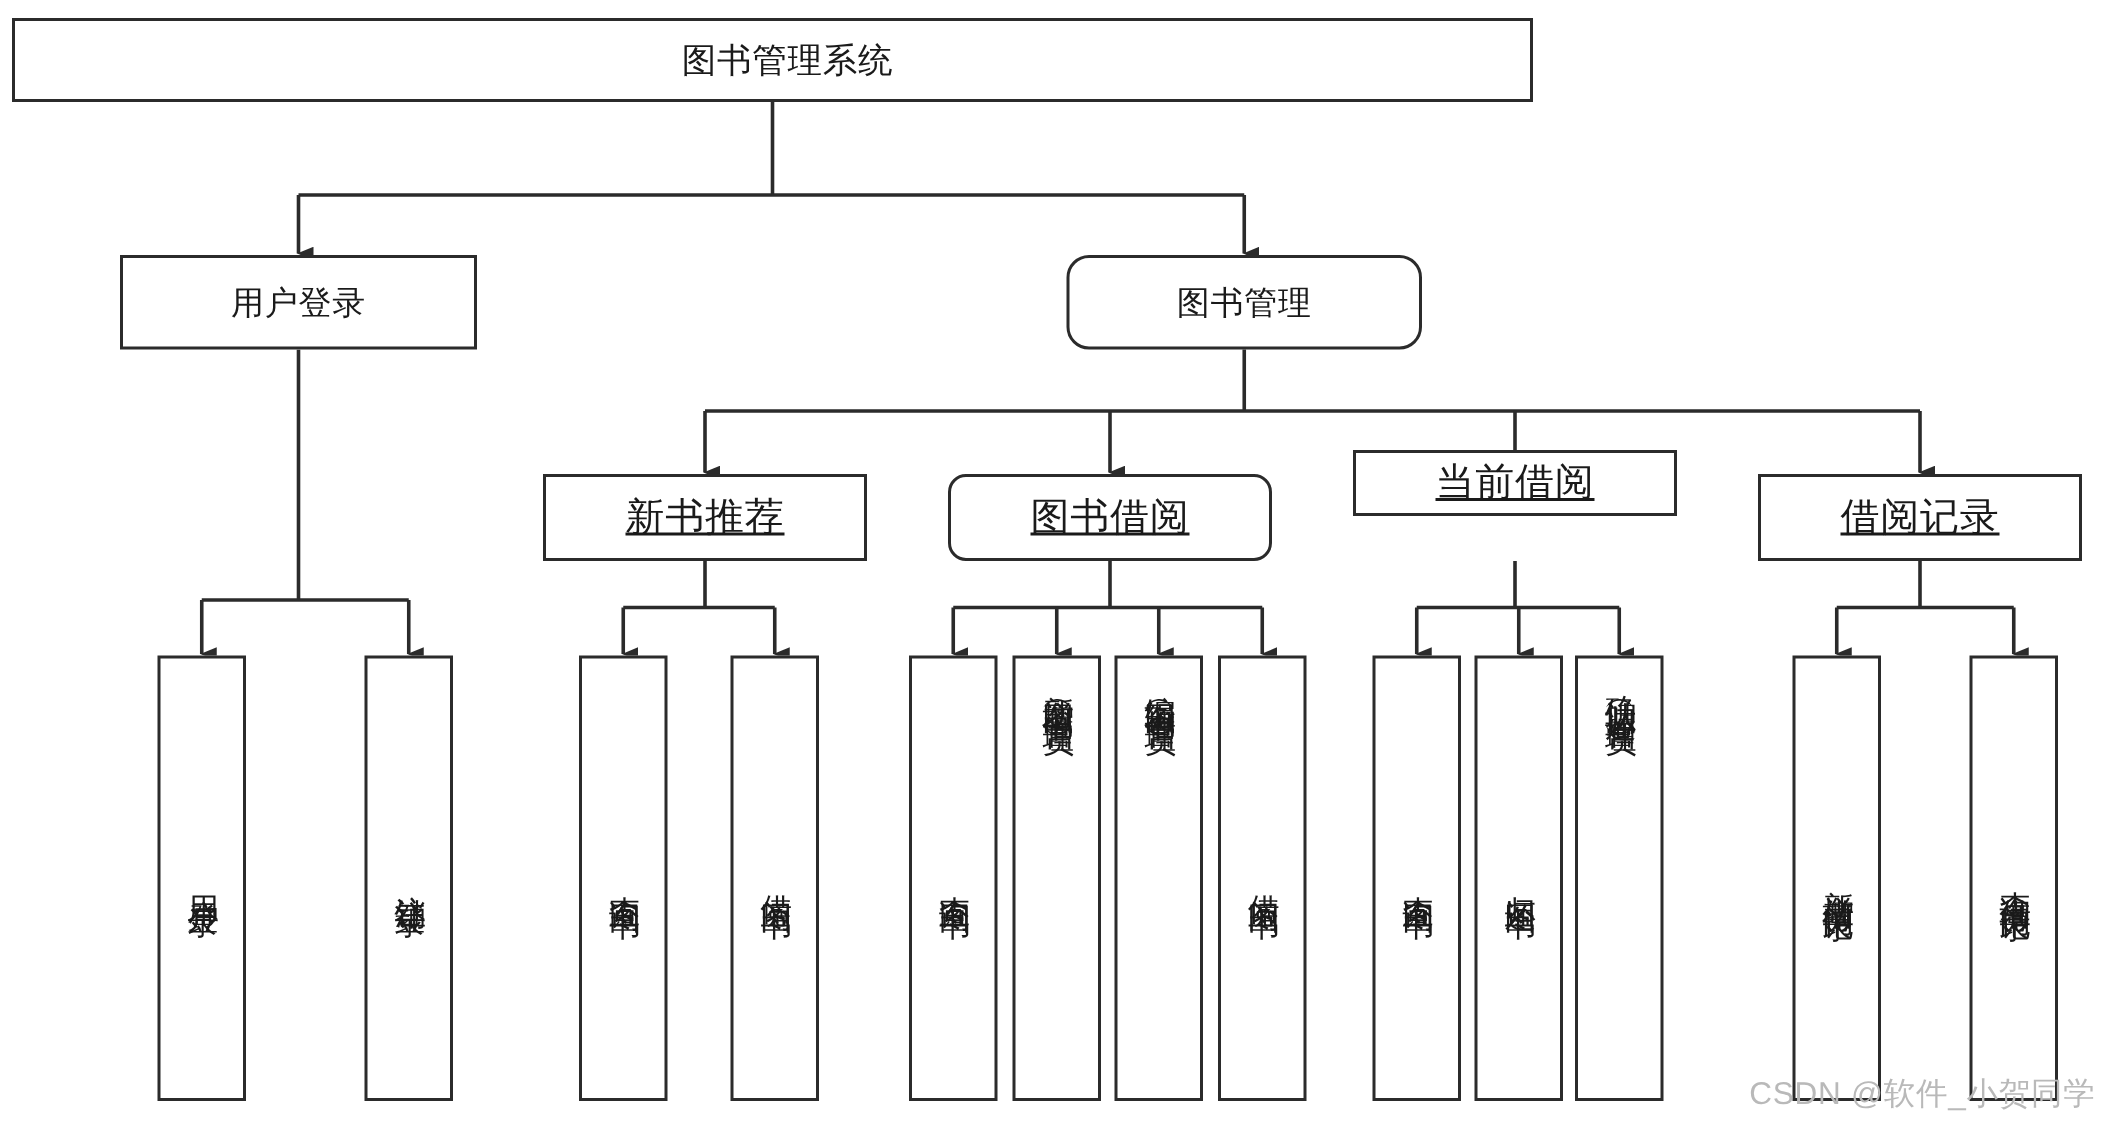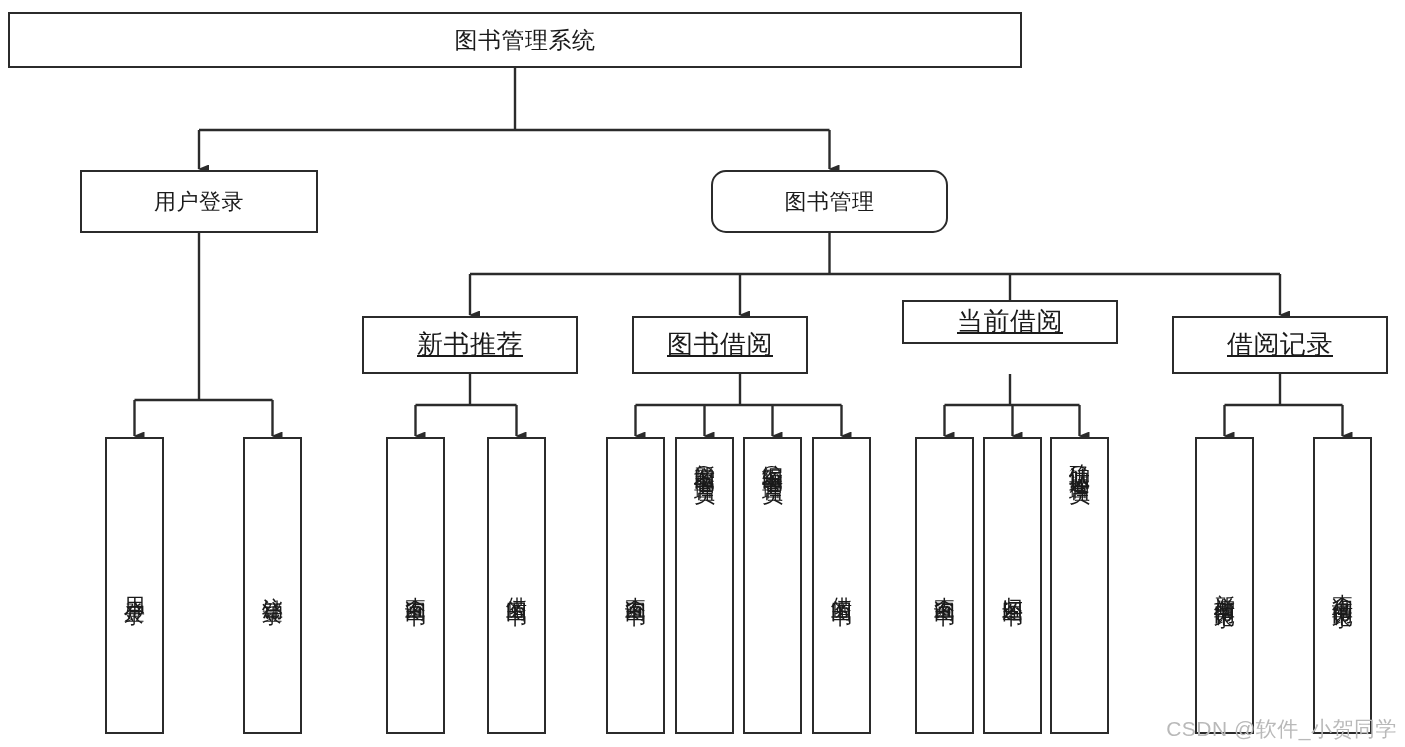--- a/index.html
+++ b/index.html
@@ -124,21 +124,21 @@
   <div class="node-box level-2" style="left: 80px; top: 170px; width: 238px; height: 63px;">
     <span class="node-label">用户登录</span>
   </div>
   <div class="node-box level-2" style="left: 711px; top: 170px; width: 237px; height: 63px; border-radius: 15px;">
     <span class="node-label">图书管理</span>
   </div>
 
   <div class="node-box level-3" style="left: 362px; top: 316px; width: 216px; height: 58px;">
     <span class="node-label">新书推荐</span>
   </div>
-  <div class="node-box level-3" style="left: 632px; top: 316px; width: 176px; height: 58px;">
+  <div class="node-box level-3" style="left: 632px; top: 316px; width: 216px; height: 58px; border-radius: 12px;">
     <span class="node-label">图书借阅</span>
   </div>
   <div class="node-box level-3" style="left: 902px; top: 300px; width: 216px; height: 44px;">
     <span class="node-label">当前借阅</span>
   </div>
   <div class="node-box level-3" style="left: 1172px; top: 316px; width: 216px; height: 58px;">
     <span class="node-label">借阅记录</span>
   </div>
 
   <div class="node-box leaf align-mid" style="left: 105px; top: 437px; width: 59px; height: 297px;">

